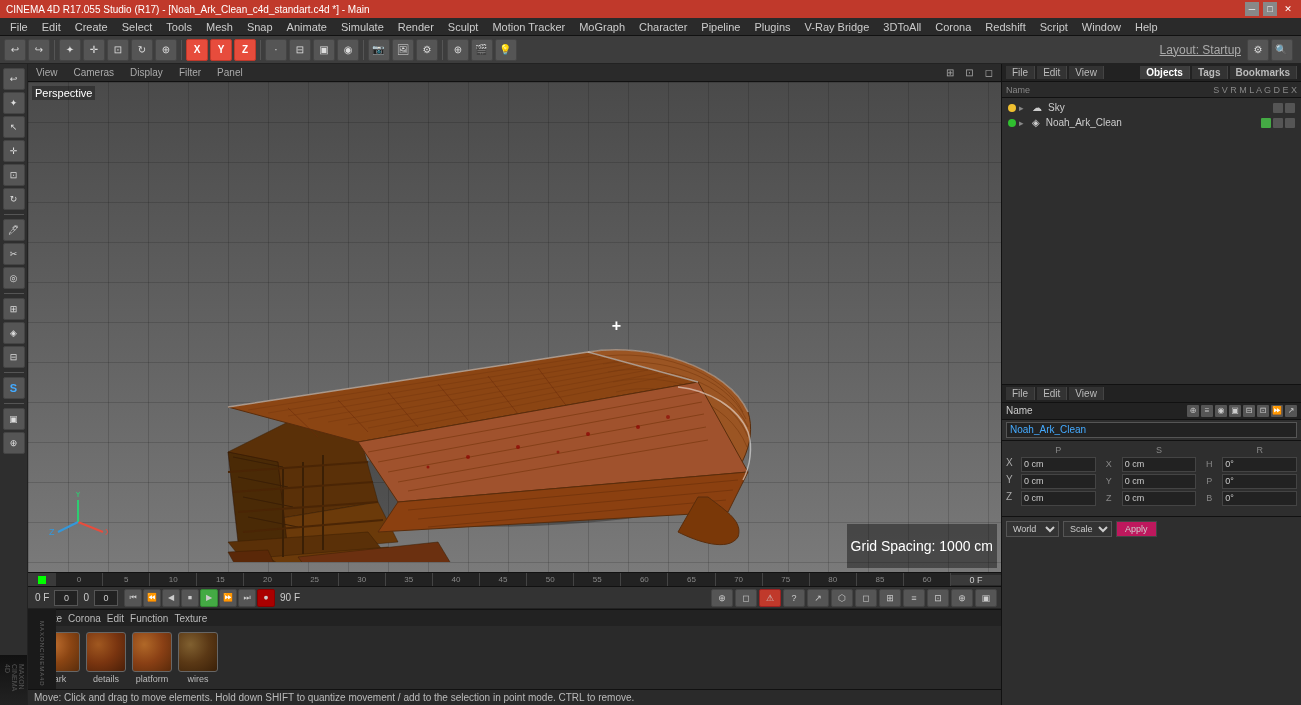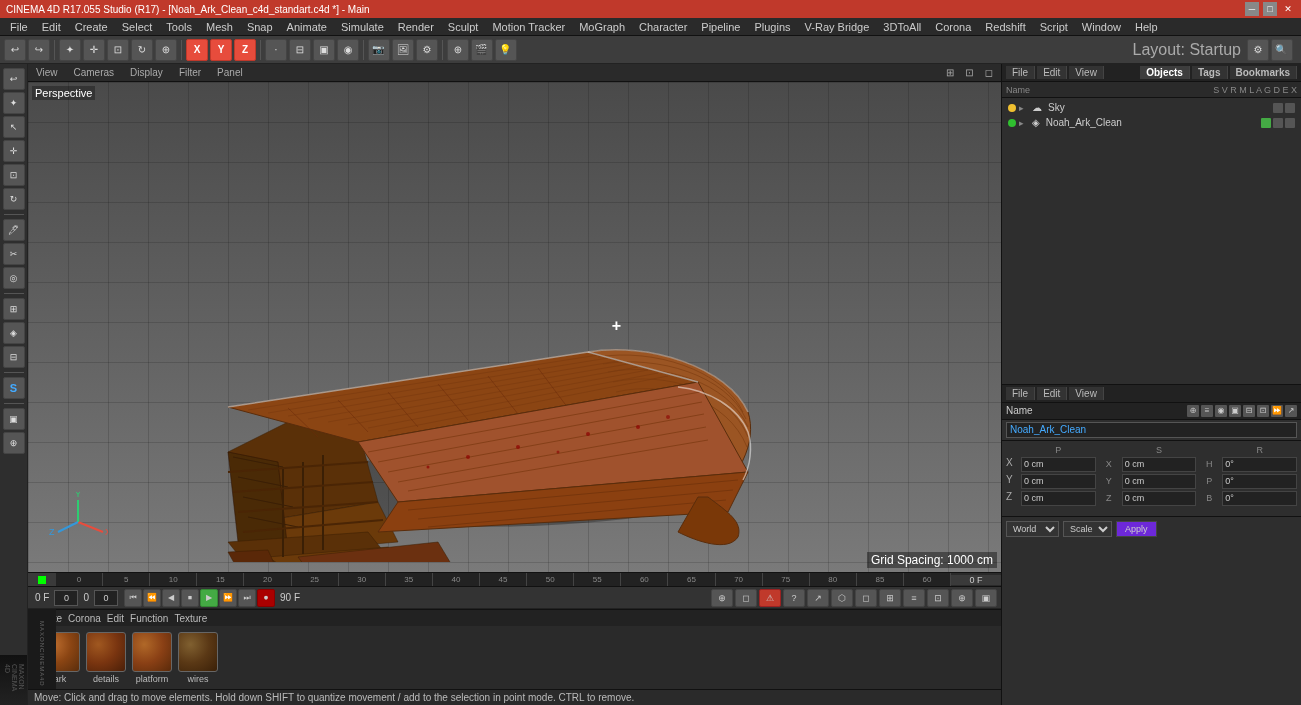--- a/index.html
+++ b/index.html
@@ -24,21 +24,21 @@
     #toolbar {
       width: 100%; height: 28px; background: #3d3d3d; display: flex; align-items: center;
       padding: 0 4px; gap: 2px; border-bottom: 1px solid #222;
     }
     .tool-btn {
       width: 22px; height: 22px; background: #555; border: 1px solid #444; cursor: pointer;
       display: flex; align-items: center; justify-content: center; color: #ddd; font-size: 10px; border-radius: 2px;
     }
     .tool-separator { width: 1px; height: 20px; background: #555; margin: 0 2px; }
     .tool-btn.active { background: #e74c3c; border-color: #c0392b; }
-    .layout-label { margin-left: auto; color: #aaa; font-size: 16px; padding-right: 4px; }
+    .layout-label { margin-left: auto; color: #aaa; font-size: 12px; padding-right: 4px; text-decoration: underline; }
 
     
     #main-layout { display: flex; width: 100%; height: calc(705px - 18px - 18px - 28px); }
 
     
     #left-toolbar {
       width: 28px; background: #2e2e2e; display: flex; flex-direction: column; align-items: center;
       padding: 4px 2px; gap: 2px; border-right: 1px solid #222; overflow: hidden;
     }
     .left-btn {
@@ -72,21 +72,21 @@
         linear-gradient(90deg, rgba(0,0,0,0.15) 1px, transparent 1px);
       background-size: 40px 40px;
     }
     #perspective-label {
       position: absolute; top: 4px; left: 4px; color: #fff; font-size: 11px; background: rgba(0,0,0,0.3); padding: 1px 3px;
     }
     #crosshair {
       position: absolute; top: 48%; left: 60%; color: #fff; font-size: 16px; font-weight: bold;
     }
     #grid-spacing {
-      position: absolute; bottom: 4px; right: 4px; color: #fff; font-size: 12px; background: rgba(0,0,0,0.4); padding: 1px 4px;
+      position: absolute; bottom: 4px; right: 4px; color: #fff; font-size: 14px; background: rgba(0,0,0,0.4); padding: 14px 4px;
     }
     
     #ark-model {
       position: absolute;
       top: 130px; left: 140px;
       width: 610px; height: 350px;
     }
     .ark-svg { width: 100%; height: 100%; }
     
     #axes-indicator {
@@ -149,21 +149,21 @@
     .scene-item { display: flex; align-items: center; padding: 2px 4px; cursor: pointer; gap: 3px; }
     .scene-dot { width: 8px; height: 8px; border-radius: 50%; }
     .scene-dot.yellow { background: #f0c030; }
     .scene-dot.green { background: #30c030; }
     .scene-expand { width: 10px; color: #888; font-size: 9px; }
     .scene-name { font-size: 10px; color: #ccc; flex: 1; }
     .scene-icons-right { display: flex; gap: 2px; }
     .s-icon { width: 10px; height: 10px; background: #555; border-radius: 1px; font-size: 7px; display: flex; align-items: center; justify-content: center; }
     #world-scale-row { display: flex; gap: 4px; margin-top: 4px; }
     .dropdown-select { background: #333; border: 1px solid #555; color: #ccc; font-size: 9px; height: 16px; padding: 0 2px; }
-    .apply-btn { background: #6d28d9; border: 1px solid #444; color: #ccc; font-size: 9px; height: 16px; padding: 0 8px; cursor: pointer; }
+    .apply-btn { background: #be185d; border: 1px solid #444; color: #ccc; font-size: 9px; height: 16px; padding: 0 8px; cursor: pointer; }
     .right-panel-name-row { display: flex; align-items: center; padding: 2px 4px; background: #222; border-bottom: 1px solid #111; }
     .right-panel-name { color: #ccc; font-size: 10px; flex: 1; }
     .right-panel-icons { display: flex; gap: 2px; }
     .rp-icon { width: 12px; height: 12px; background: #555; border-radius: 1px; font-size: 8px; display: flex; align-items: center; justify-content: center; color: #ccc; }
 
     
     .coords-table { padding: 4px; }
     .ct-row { display: flex; gap: 3px; margin-bottom: 2px; }
     .ct-axis { width: 12px; color: #aaa; font-size: 10px; }
     .ct-val1 { flex: 1; }

